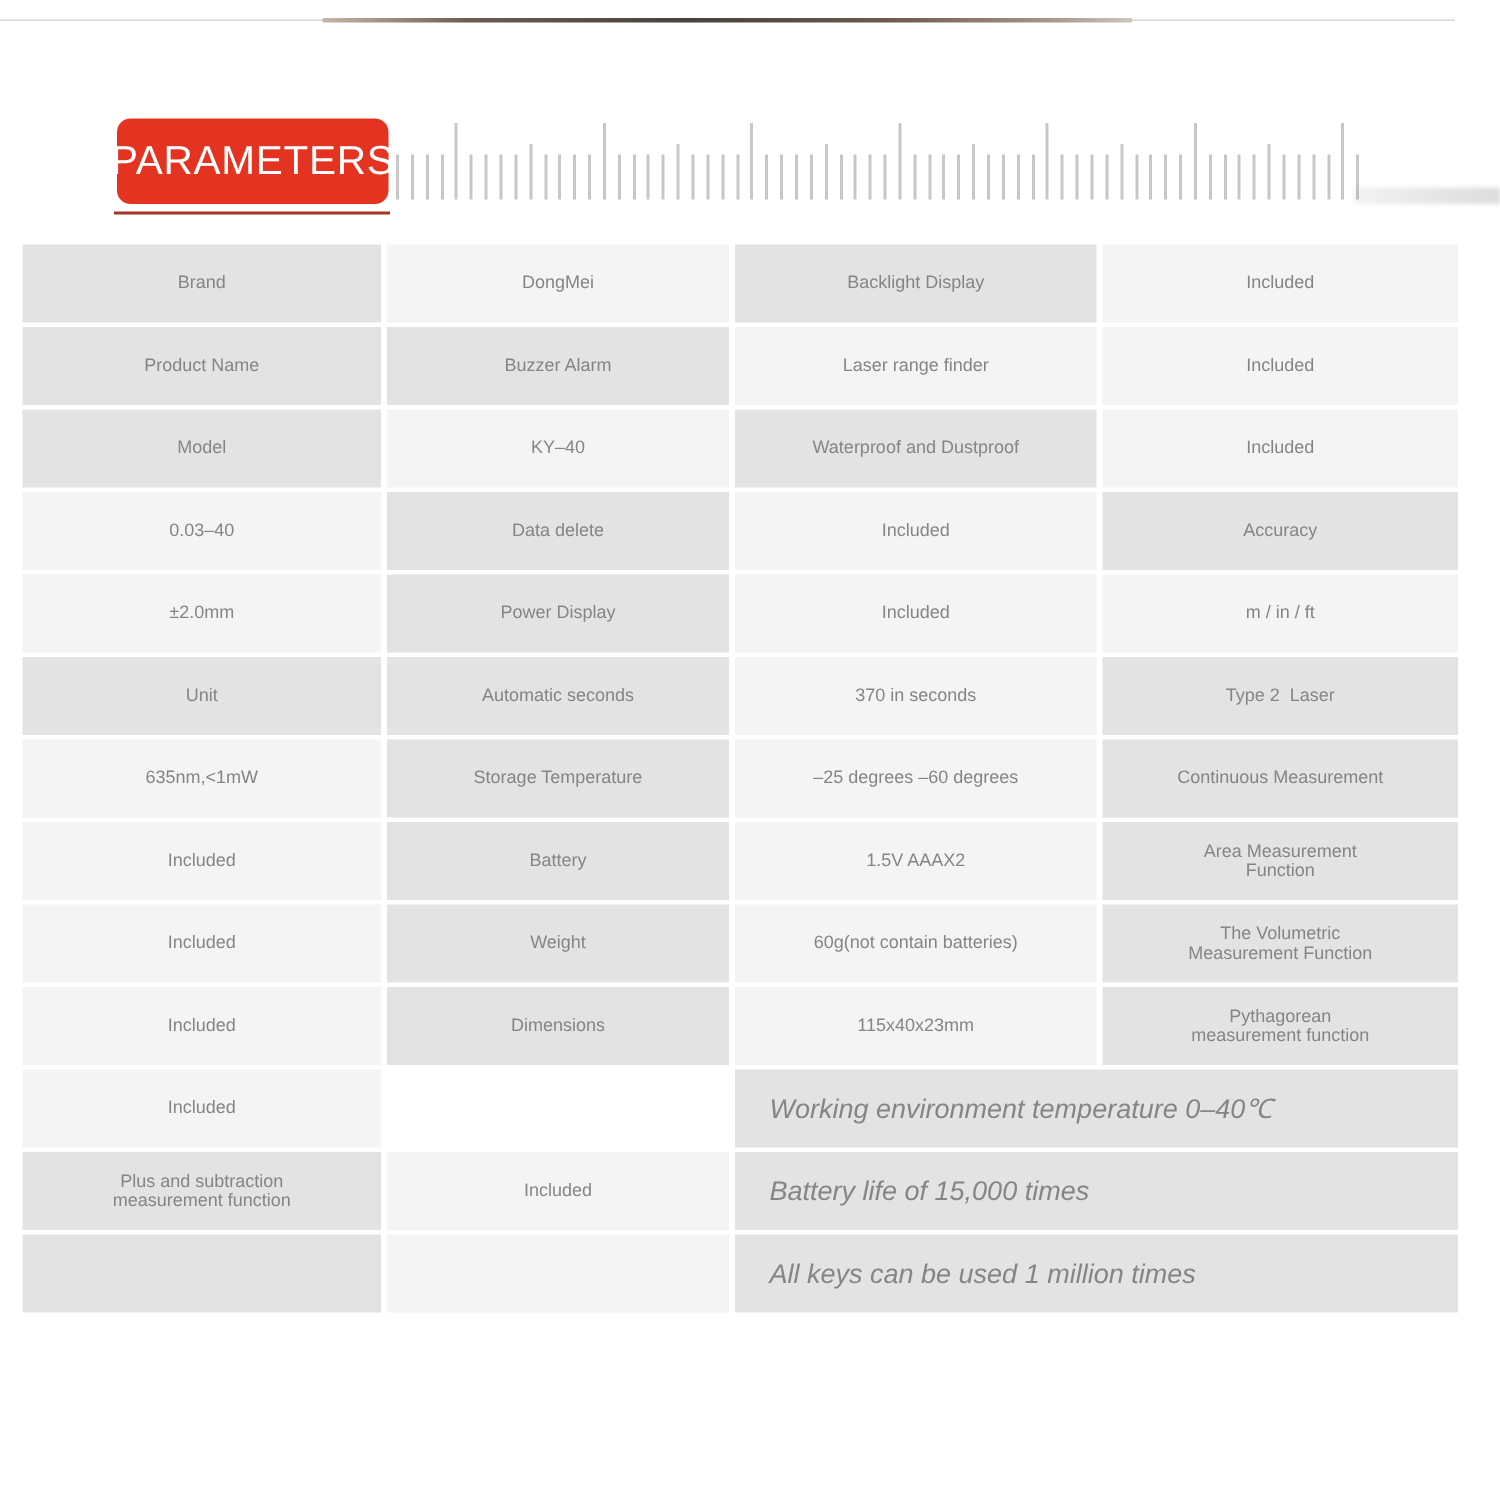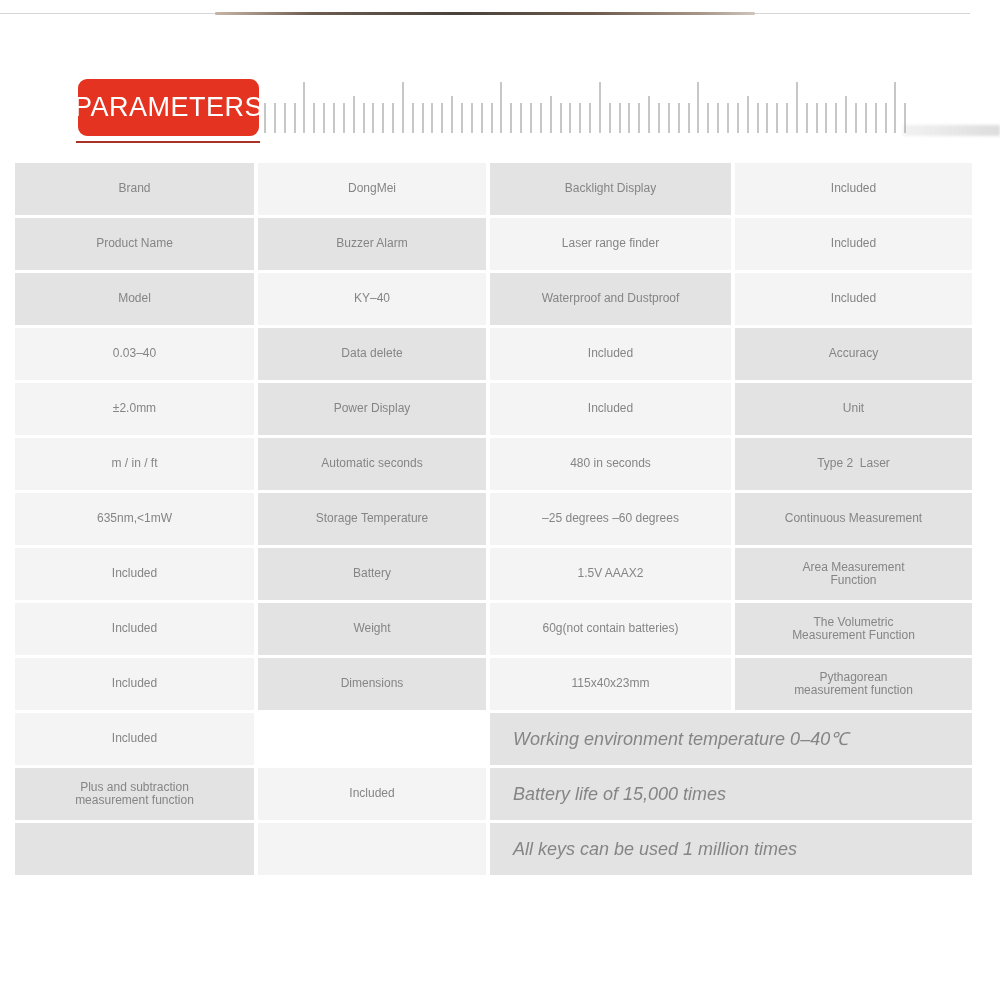--- a/index.html
+++ b/index.html
@@ -138,24 +138,24 @@
     <div class="cell value">KY–40</div>
     <div class="cell label">Waterproof and Dustproof</div>
     <div class="cell value">Included</div>
     <div class="cell value">0.03–40</div>
     <div class="cell label">Data delete</div>
     <div class="cell value">Included</div>
     <div class="cell label">Accuracy</div>
     <div class="cell value">±2.0mm</div>
     <div class="cell label">Power Display</div>
     <div class="cell value">Included</div>
+    <div class="cell value">m / in / ft</div>
     <div class="cell label">Unit</div>
-    <div class="cell value">m / in / ft</div>
     <div class="cell label">Automatic seconds</div>
-    <div class="cell value">480 in seconds</div>
+    <div class="cell value">370 in seconds</div>
     <div class="cell label">Type 2  Laser</div>
     <div class="cell value">635nm,&lt;1mW</div>
     <div class="cell label">Storage Temperature</div>
     <div class="cell value">–25 degrees –60 degrees</div>
     <div class="cell label">Continuous Measurement</div>
     <div class="cell value">Included</div>
     <div class="cell label">Battery</div>
     <div class="cell value">1.5V AAAX2</div>
     <div class="cell label">Area Measurement
 Function</div>

